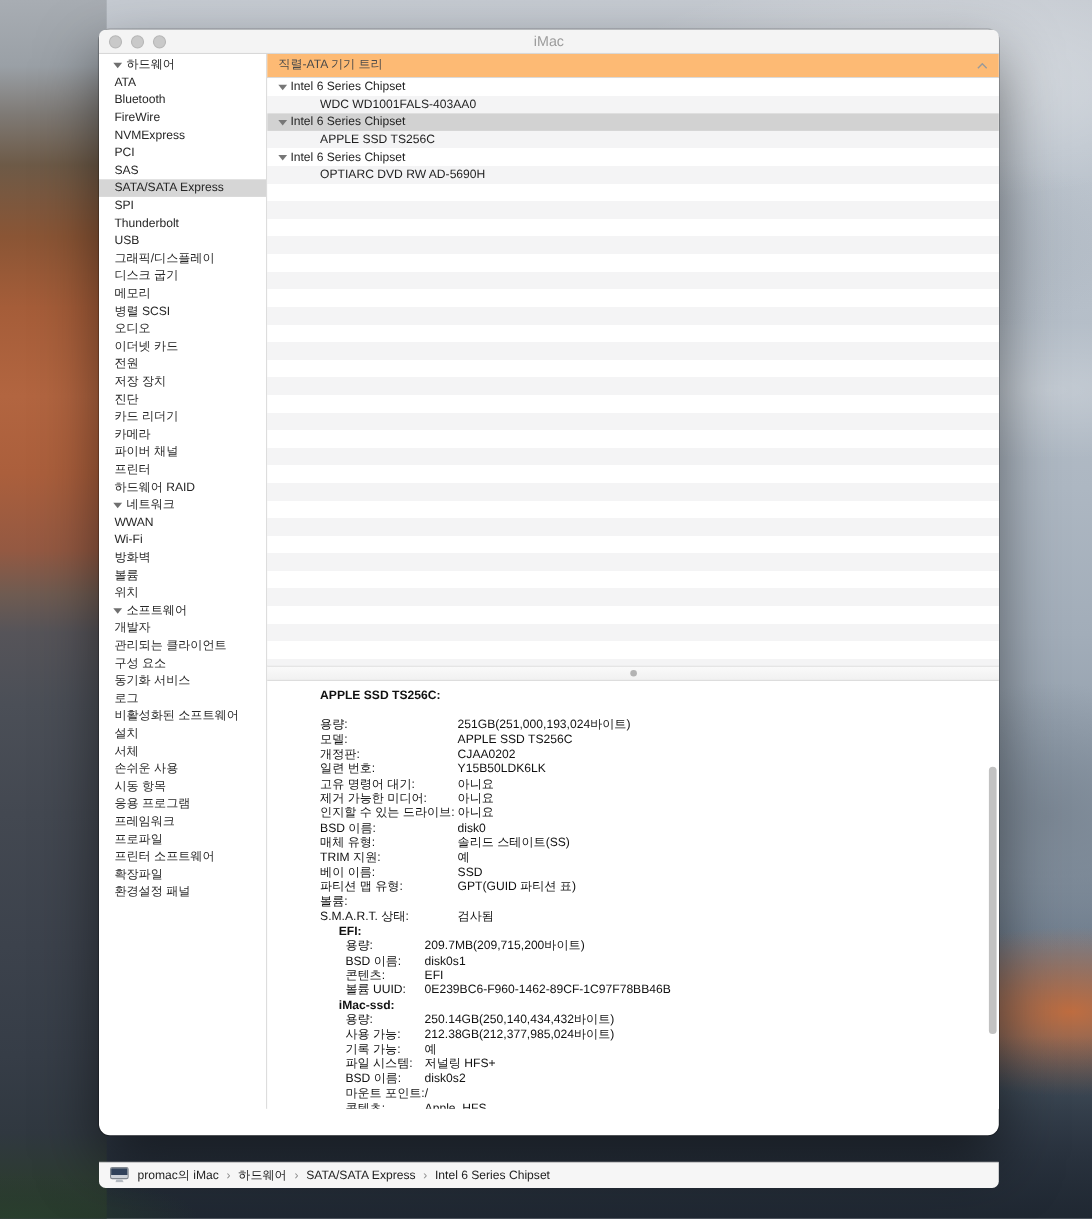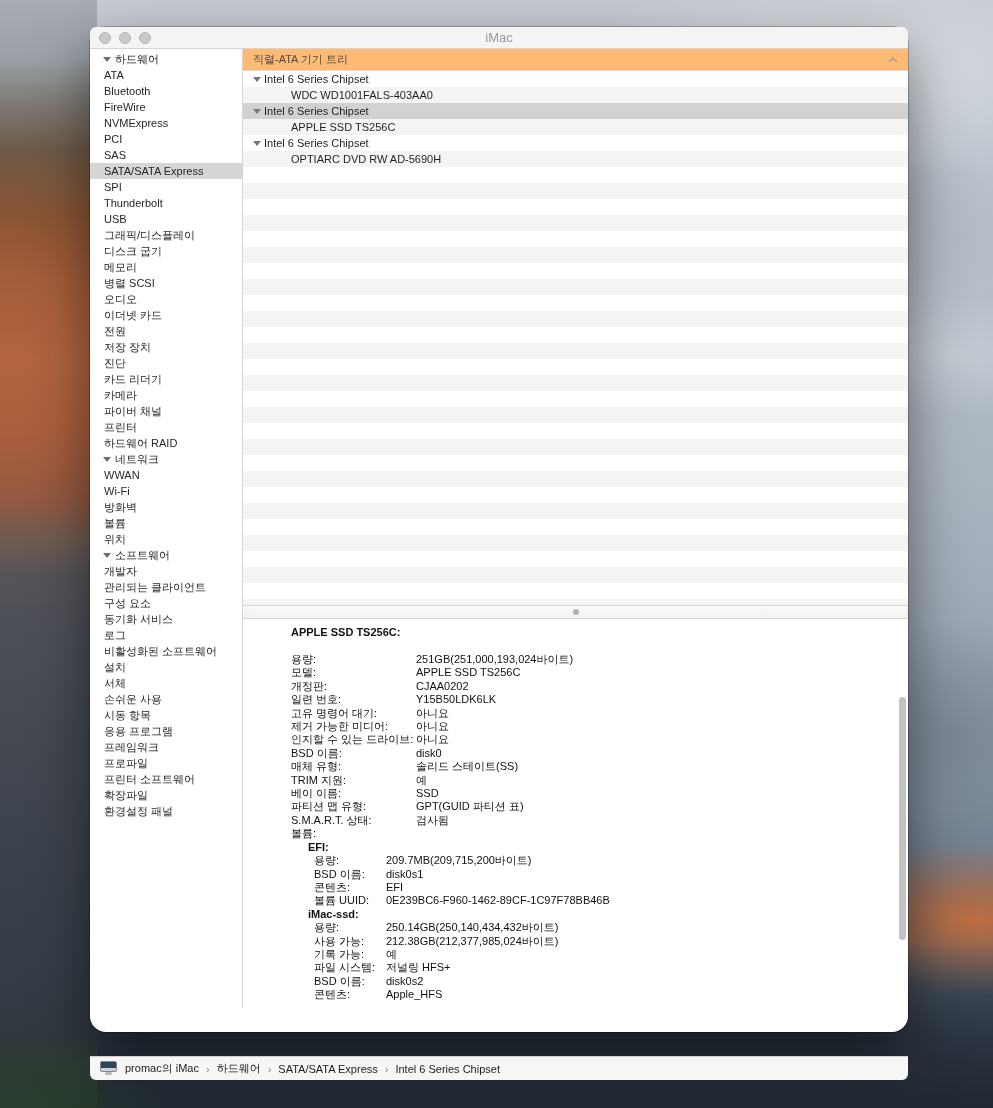--- a/index.html
+++ b/index.html
@@ -39,21 +39,21 @@
       #a55d39 280px, #b26540 360px, #ab5f3c 430px, #945942 500px, #6f5b51 540px,
       #565459 575px, #4b4f57 640px, #434851 740px, #3c424c 860px, #363d47 960px,
       #303840 1030px, #2d3b33 1070px, #26322b 1108px);
   }
   .wp-trees { position:absolute; left:0; bottom:0; width:420px; height:60px;
     background: radial-gradient(ellipse 220px 55px at 4% 100%, rgba(42,66,46,.8), transparent 75%);
   }
 
   
   .window { position:absolute; left:90px; top:27px; width:818px; height:1005px;
-    border-radius:16px; background:#fff;
+    border-radius:10px; background:#fff;
     box-shadow: 0 0 0 1px rgba(0,0,0,.24), 0 24px 55px rgba(0,0,0,.5);
   }
   .titlebar { position:relative; height:22px; border-radius:6px 6px 0 0;
     background: var(--titlebar_bg); border-bottom:1px solid #d4d4d4;
   }
   .traffic { position:absolute; left:9px; top:5px; display:flex; gap:8px; }
   .tl { width:12px; height:12px; border-radius:50%; background:#c9c9c9; border:1px solid #b7b7b7; }
   .title { position:absolute; left:0; right:0; text-align:center; line-height:21px;
     font-size:13px; color:#9b9b9b; }
 
@@ -276,26 +276,26 @@
             </div>
             <div class="d-line i0">
               <span class="lbl">베이 이름:</span>
               <span class="val">SSD</span>
             </div>
             <div class="d-line i0">
               <span class="lbl">파티션 맵 유형:</span>
               <span class="val">GPT(GUID 파티션 표)</span>
             </div>
             <div class="d-line i0">
+              <span class="lbl">볼륨:</span>
+            </div>
+            <div class="d-line i0">
               <span class="lbl">S.M.A.R.T. 상태:</span>
               <span class="val">검사됨</span>
             </div>
-            <div class="d-line i0">
-              <span class="lbl">볼륨:</span>
-            </div>
             <div class="d-line i1">
               <span class="lbl">EFI:</span>
             </div>
             <div class="d-line i2">
               <span class="lbl">용량:</span>
               <span class="val">209.7MB(209,715,200바이트)</span>
             </div>
             <div class="d-line i2">
               <span class="lbl">BSD 이름:</span>
               <span class="val">disk0s1</span>
@@ -323,20 +323,24 @@
               <span class="lbl">기록 가능:</span>
               <span class="val">예</span>
             </div>
             <div class="d-line i2">
               <span class="lbl">파일 시스템:</span>
               <span class="val">저널링 HFS+</span>
             </div>
             <div class="d-line i2">
               <span class="lbl">BSD 이름:</span>
               <span class="val">disk0s2</span>
+            </div>
+            <div class="d-line i2">
+              <span class="lbl">마운트 포인트:</span>
+              <span class="val">/</span>
             </div>
             <div class="d-line i2">
               <span class="lbl">콘텐츠:</span>
               <span class="val">Apple_HFS</span>
             </div>
           </div>
         <div class="dscroll"></div>
       </div>
     </div>
   </div>

